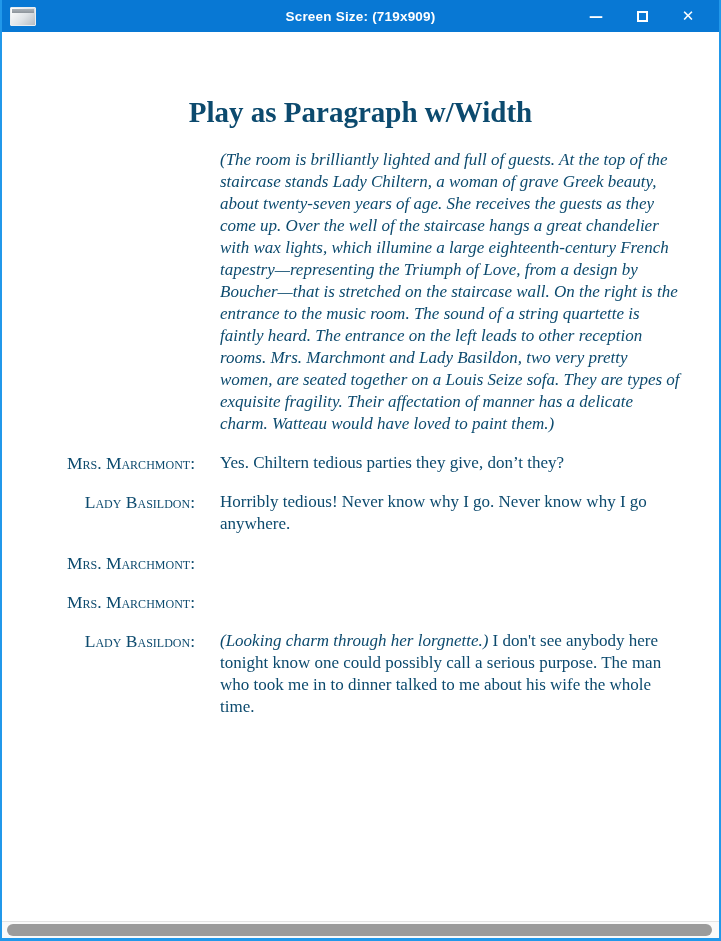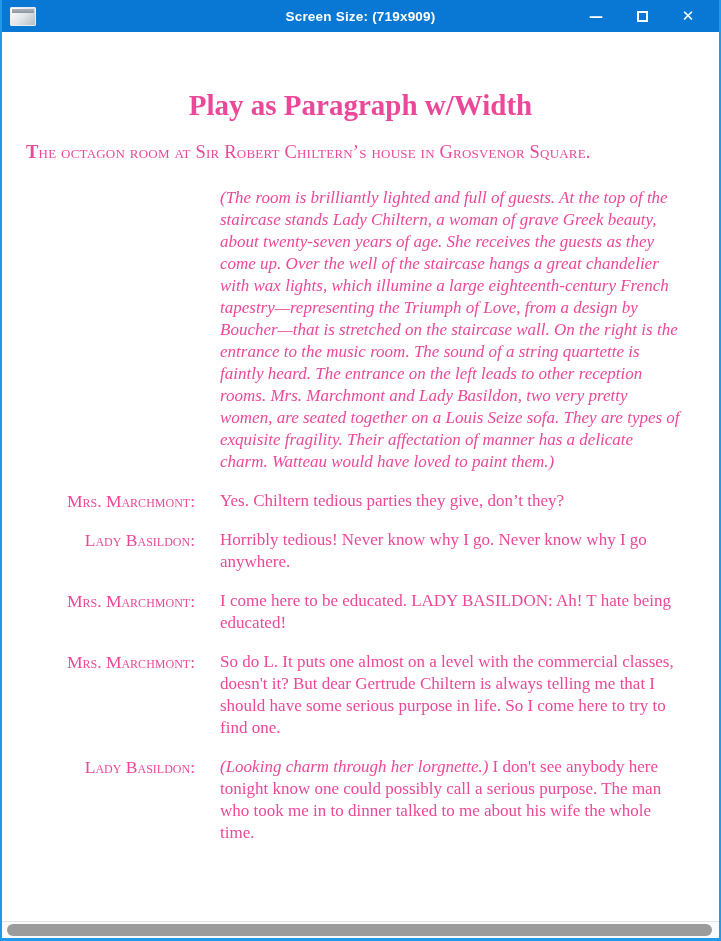--- a/index.html
+++ b/index.html
@@ -56,22 +56,22 @@
   .maxbox {
     width: 11px; height: 11px;
     border: 2px solid #ffffff;
     display: inline-block;
   }
   .ctrl.close { font-size: 15px; font-weight: bold; }
 
   
   .content {
     flex: 1 1 auto; background: #ffffff;
-    padding: 5px 0 0 24px; overflow: hidden;
-    color: #ec4899;
+    padding: 12px 0 0 24px; overflow: hidden;
+    color: #0c4a6e;
   }
   h1.doc-heading {
     margin: 52px 24px 20px 0;
     text-align: center;
     font-size: 29px; font-weight: bold;
     font-family: "Liberation Serif", serif;
   }
   .scene {
     font-variant: small-caps;
     font-size: 18.5px;
@@ -133,45 +133,42 @@
         <span class="maxbox"></span>
       </div>
       <div class="ctrl close">
         <span>✕</span>
       </div>
     </div>
   </div>
 
   <div class="content">
     <h1 class="doc-heading">Play as Paragraph w/Width</h1>
-    <p class="scene"><span class="scene-lead">T</span><span>he octagon room at Sir Robert Chiltern’s house in Grosvenor Square.</span></p>
     <div class="play" id="play-body">
   <div class="row">
     <div class="speaker"></div>
     <div class="dtext"><span class="italic">(The room is brilliantly lighted and full of guests. At the top of the staircase stands Lady Chiltern, a woman of grave Greek beauty, about twenty-seven years of age. She receives the guests as they come up. Over the well of the staircase hangs a great chandelier with wax lights, which illumine a large eighteenth-century French tapestry—representing the Triumph of Love, from a design by Boucher—that is stretched on the staircase wall. On the right is the entrance to the music room. The sound of a string quartette is faintly heard. The entrance on the left leads to other reception rooms. Mrs. Marchmont and Lady Basildon, two very pretty women, are seated together on a Louis Seize sofa. They are types of exquisite fragility. Their affectation of manner has a delicate charm. Watteau would have loved to paint them.)</span></div>
   </div>
 
   <div class="row">
     <div class="speaker">Mrs. Marchmont:</div>
     <div class="dtext"><span class="normal">Yes. Chiltern tedious parties they give, don’t they?</span></div>
   </div>
 
   <div class="row">
     <div class="speaker">Lady Basildon:</div>
     <div class="dtext"><span class="normal">Horribly tedious! Never know why I go. Never know why I go anywhere.</span></div>
   </div>
 
   <div class="row">
     <div class="speaker">Mrs. Marchmont:</div>
-    <div class="dtext"><span class="normal">I come here to be educated. LADY BASILDON: Ah! T hate being educated!</span></div>
   </div>
 
   <div class="row">
     <div class="speaker">Mrs. Marchmont:</div>
-    <div class="dtext"><span class="normal">So do L. It puts one almost on a level with the commercial classes, doesn't it? But dear Gertrude Chiltern is always telling me that I should have some serious purpose in life. So I come here to try to find one.</span></div>
   </div>
 
   <div class="row">
     <div class="speaker">Lady Basildon:</div>
     <div class="dtext"><span class="italic">(Looking charm through her lorgnette.) </span><span class="normal">I don't see anybody here tonight know one could possibly call a serious purpose. The man who took me in to dinner talked to me about his wife the whole time.</span></div>
   </div>
 </div>
   </div>
 
   <div class="hscrollbar">

